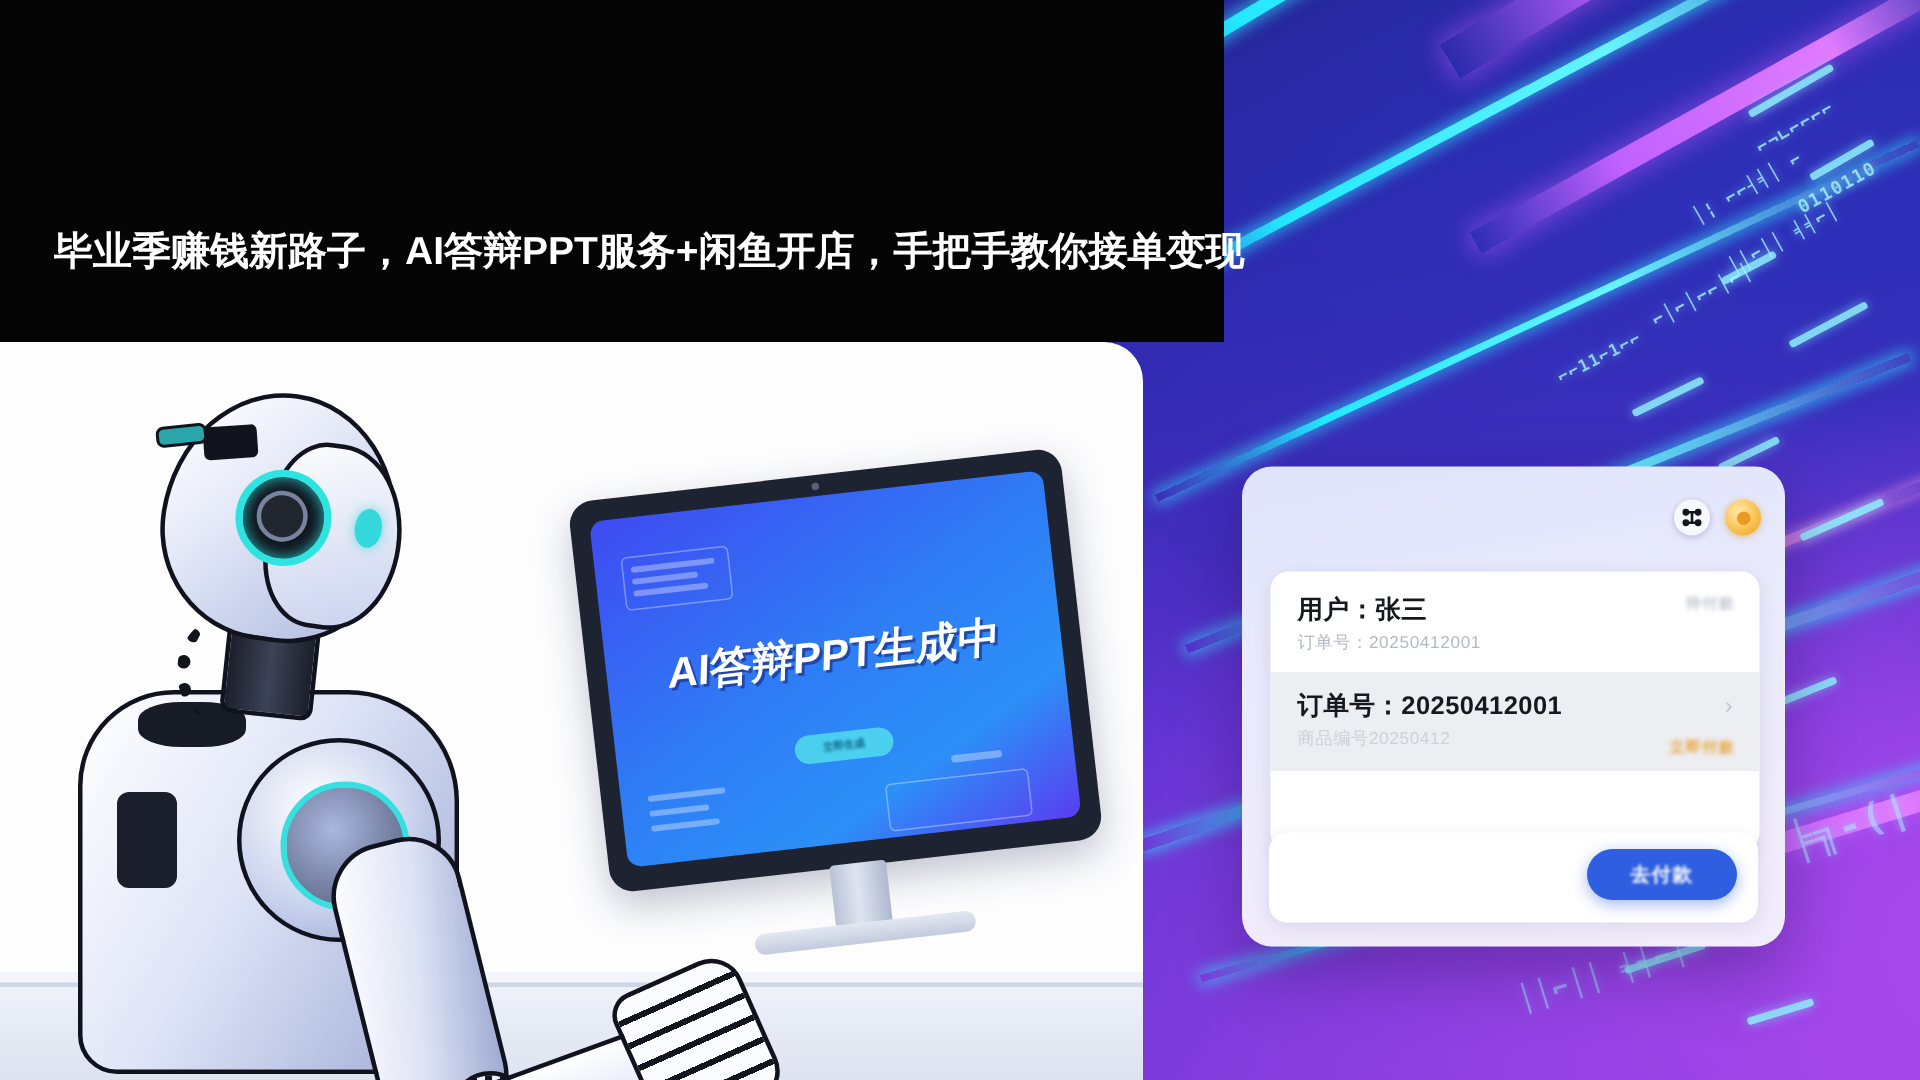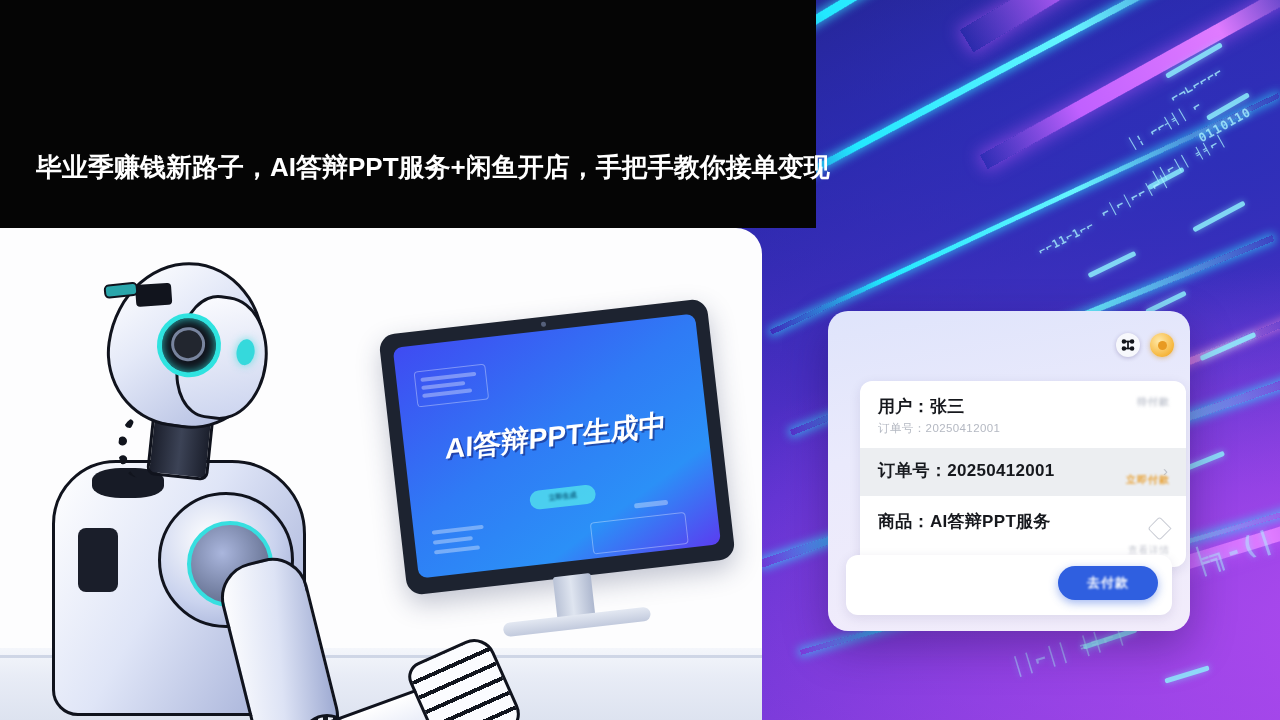--- a/index.html
+++ b/index.html
@@ -110,21 +110,21 @@
         background:linear-gradient(170deg,#dfe4fb 0%,#eaeafc 40%,#f2ecfb 100%);
         box-shadow:0 16px 44px rgba(25,10,70,.35);}
   .card-icons{position:absolute;right:16px;top:22px;display:flex;gap:10px;align-items:center;}
   .ic{width:24px;height:24px;border-radius:50%;display:flex;align-items:center;justify-content:center;}
   .ic-dark{background:#f7f8fc;box-shadow:0 1px 4px rgba(40,20,90,.25);}
   .ic-dark svg{width:14px;height:14px;}
   .ic-orange{background:radial-gradient(circle at 38% 34%,#ffe9a8,#f6b63c 70%,#e79a20);
              box-shadow:0 1px 5px rgba(210,140,20,.45);}
   .ic-orange::after{content:"";width:9px;height:9px;border-radius:50%;background:#e89a22;}
 
-  .sheet{position:absolute;left:32px;top:70px;width:326px;height:186px;background:#fff;border-radius:12px;
+  .sheet{position:absolute;left:19px;top:70px;width:326px;height:186px;background:#fff;border-radius:12px;
          box-shadow:0 3px 12px rgba(40,25,90,.10);overflow:hidden;}
   .row{position:relative;padding:0 18px;}
   .r1{padding-top:14px;}
   .r-main{font-size:17px;font-weight:800;color:#16181d;letter-spacing:.3px;}
   .r-sub{margin-top:3px;font-size:11.5px;color:#b4b8c2;filter:blur(.5px);letter-spacing:.4px;}
   .r-right{position:absolute;right:16px;top:14px;font-size:10px;color:#c3c7d1;filter:blur(1.4px);
            letter-spacing:1px;font-weight:700;}
   .r2{margin-top:12px;background:#eceef1;padding:11px 18px 14px;}
   .r2 .r-main{font-size:17px;}
   .r2 .r-sub{color:#cdd0d6;}
@@ -264,31 +264,25 @@
           <span>用户：</span><span>张三</span>
         </div>
         <div class="r-sub">订单号：20250412001</div>
         <div class="r-right">待付款</div>
       </div>
 
       <div class="row r2">
         <div class="r-main">
           <span>订单号：</span><span>20250412001</span>
         </div>
+        <div class="r-sub">商品编号20250412</div>
         <div class="chev">›</div>
         <div class="tag-orange">立即付款</div>
       </div>
 
-      <div class="row r3">
-        <div class="r-main">
-          <span>商品：</span><span>AI答辩PPT服务</span>
-        </div>
-        <div class="heart"></div>
-        <div class="r3-sub">查看详情</div>
-      </div>
     </div>
 
     <div class="footer">
       <div class="btn">
         <span>去付款</span>
       </div>
     </div>
   </div>
 
 </div>

